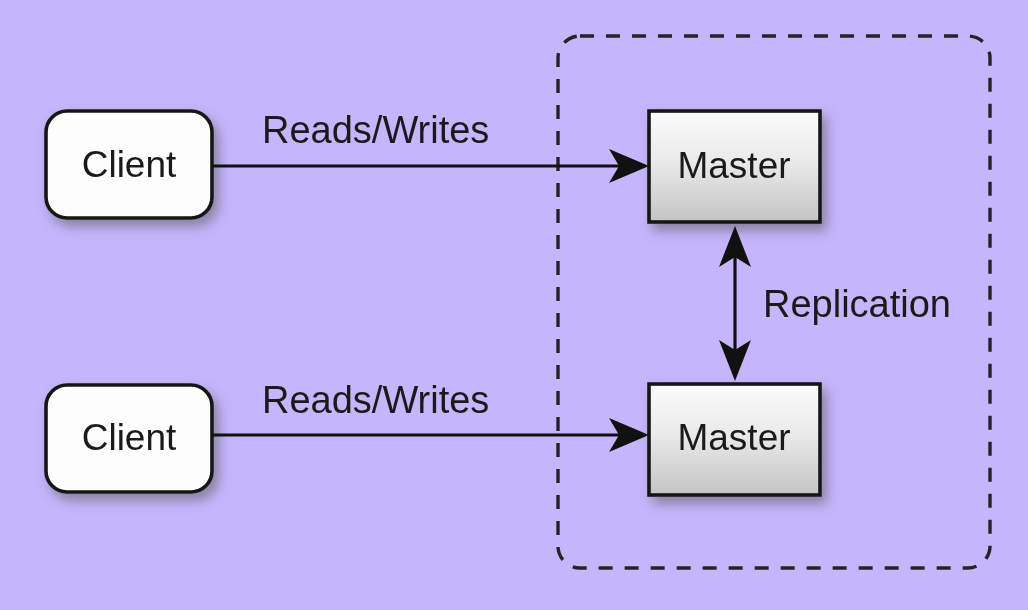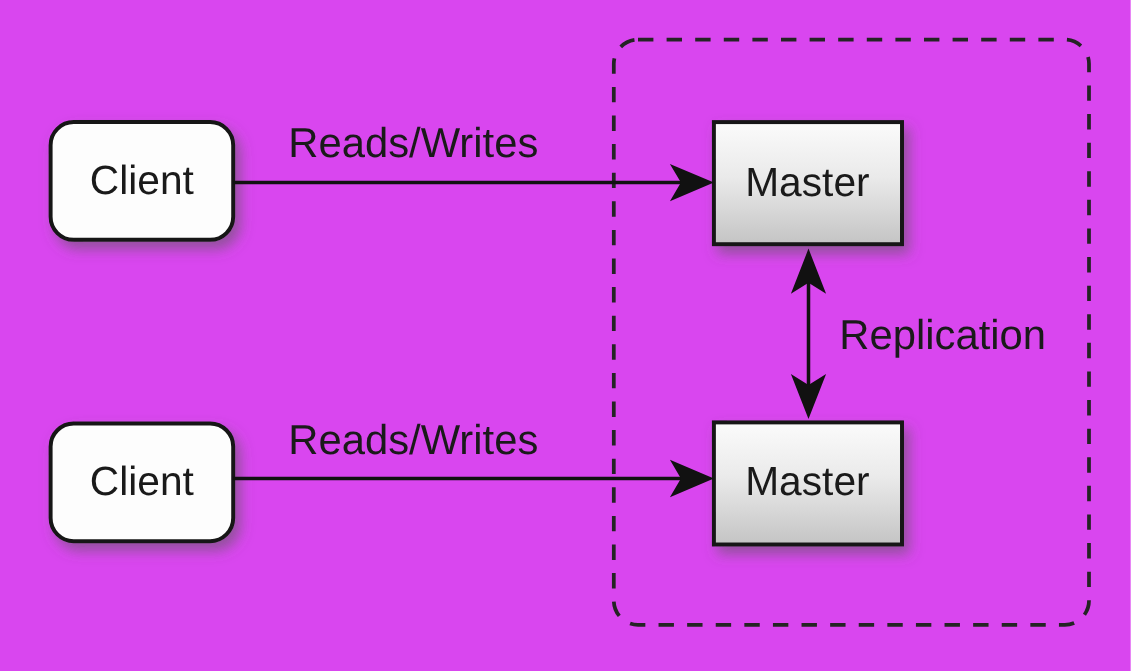--- a/index.html
+++ b/index.html
@@ -8,21 +8,21 @@
     padding: 0;
     background: #ffffff;
   }
   body {
     font-family: "Liberation Sans", "DejaVu Sans", sans-serif;
   }
   #diagram-root {
     position: relative;
     width: 1028px;
     height: 610px;
-    background: #d946ef;
+    background: #c4b5fd;
     overflow: hidden;
   }
   #diagram-svg {
     position: absolute;
     top: 0;
     left: 0;
     width: 1028px;
     height: 610px;
   }
   .node-label {

